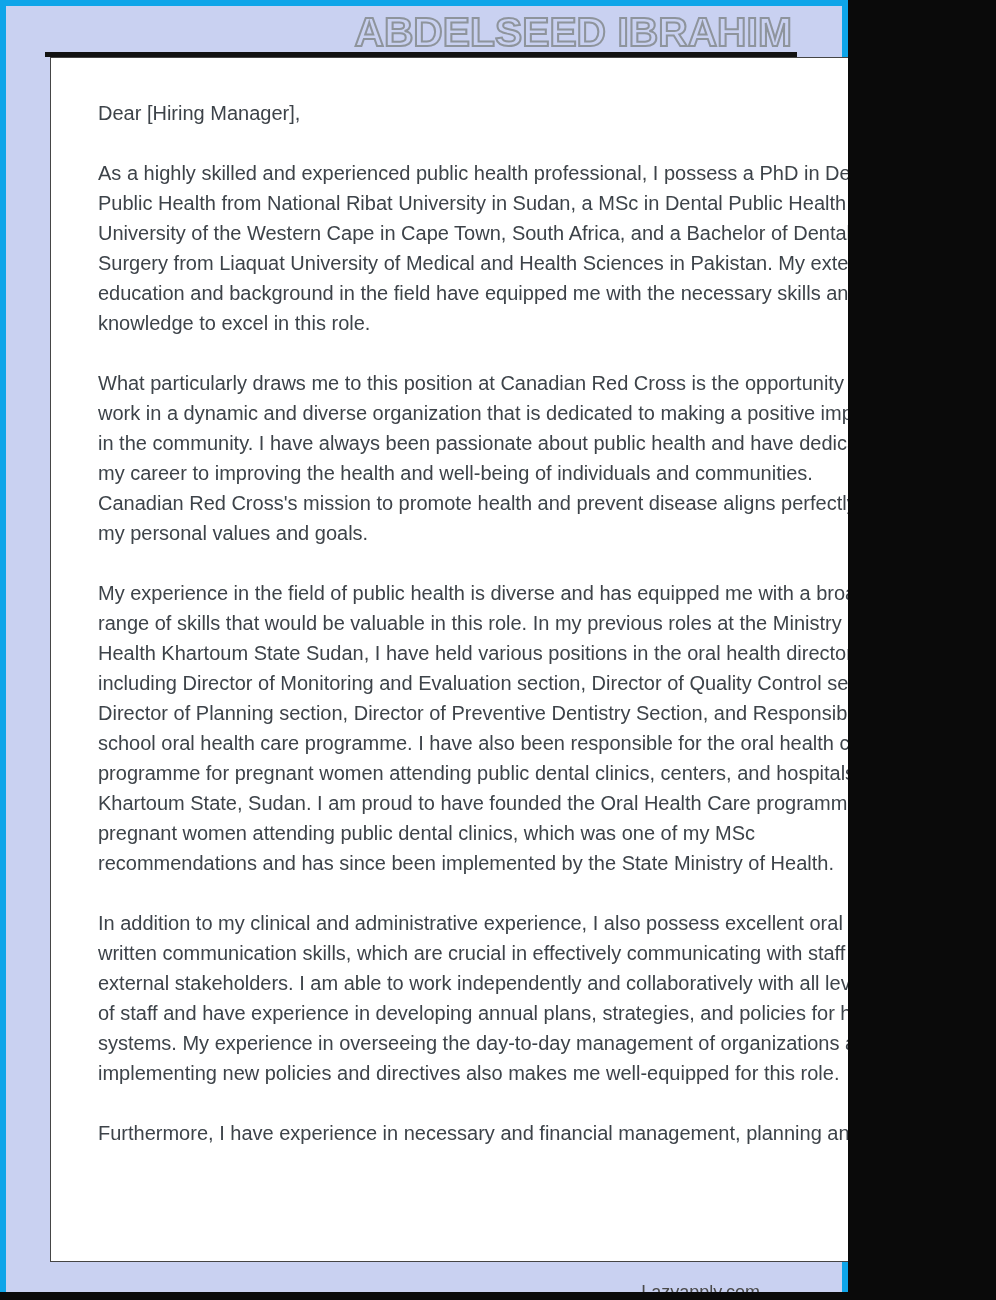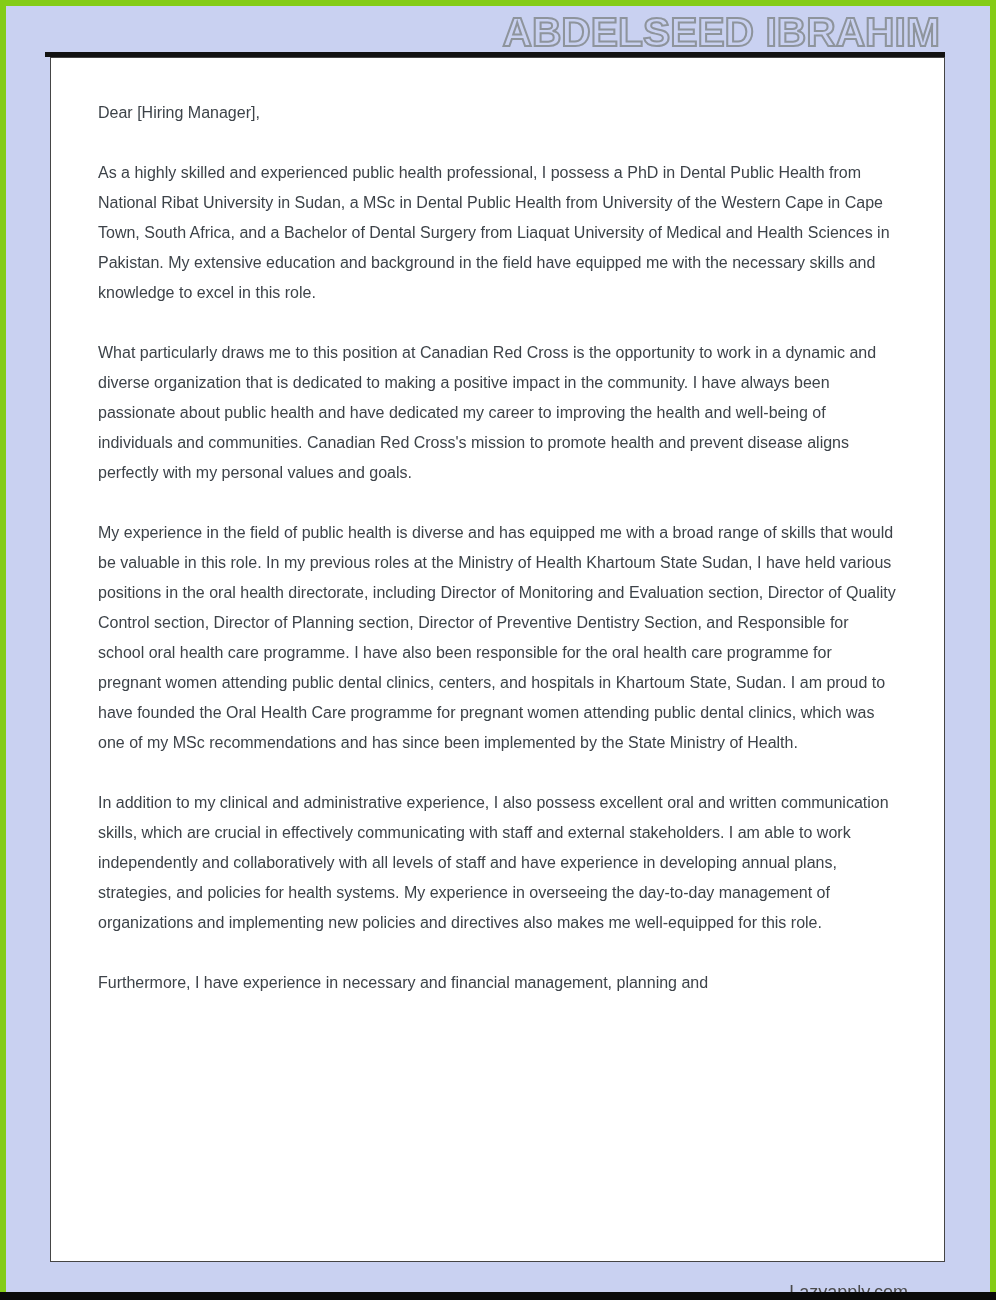--- a/index.html
+++ b/index.html
@@ -1,21 +1,21 @@
 <!DOCTYPE html>
 <html><head>
 <meta charset="utf-8">
 <style>
   * { box-sizing: border-box; margin: 0; padding: 0; }
   html, body { background: #0a0a0a; }
   #screen {
     position: relative;
-    width: 996px;
+    width: 848px;
     height: 1300px;
-    background: #84cc16;
+    background: #0ea5e9;
     overflow: hidden;
     font-family: "Liberation Sans", sans-serif;
   }
   .bg {
     position: absolute;
     left: 6px; top: 6px; right: 6px; bottom: 8px;
     background: #c9d1f1;
   }
   .name {
     position: absolute;
@@ -54,21 +54,21 @@
   }
   .content {
     position: absolute;
     left: 98px;
     top: 98px;
     width: 800px;
     z-index: 2;
   }
   .content p {
     margin: 0 0 30px 0;
-    font-size: 16px;
+    font-size: 20px;
     line-height: 30px;
     color: #3d4349;
   }
   .watermark {
     position: absolute;
     right: 88px;
     top: 1246px;
     font-size: 18px;
     color: #4a4a4a;
     z-index: 3;

